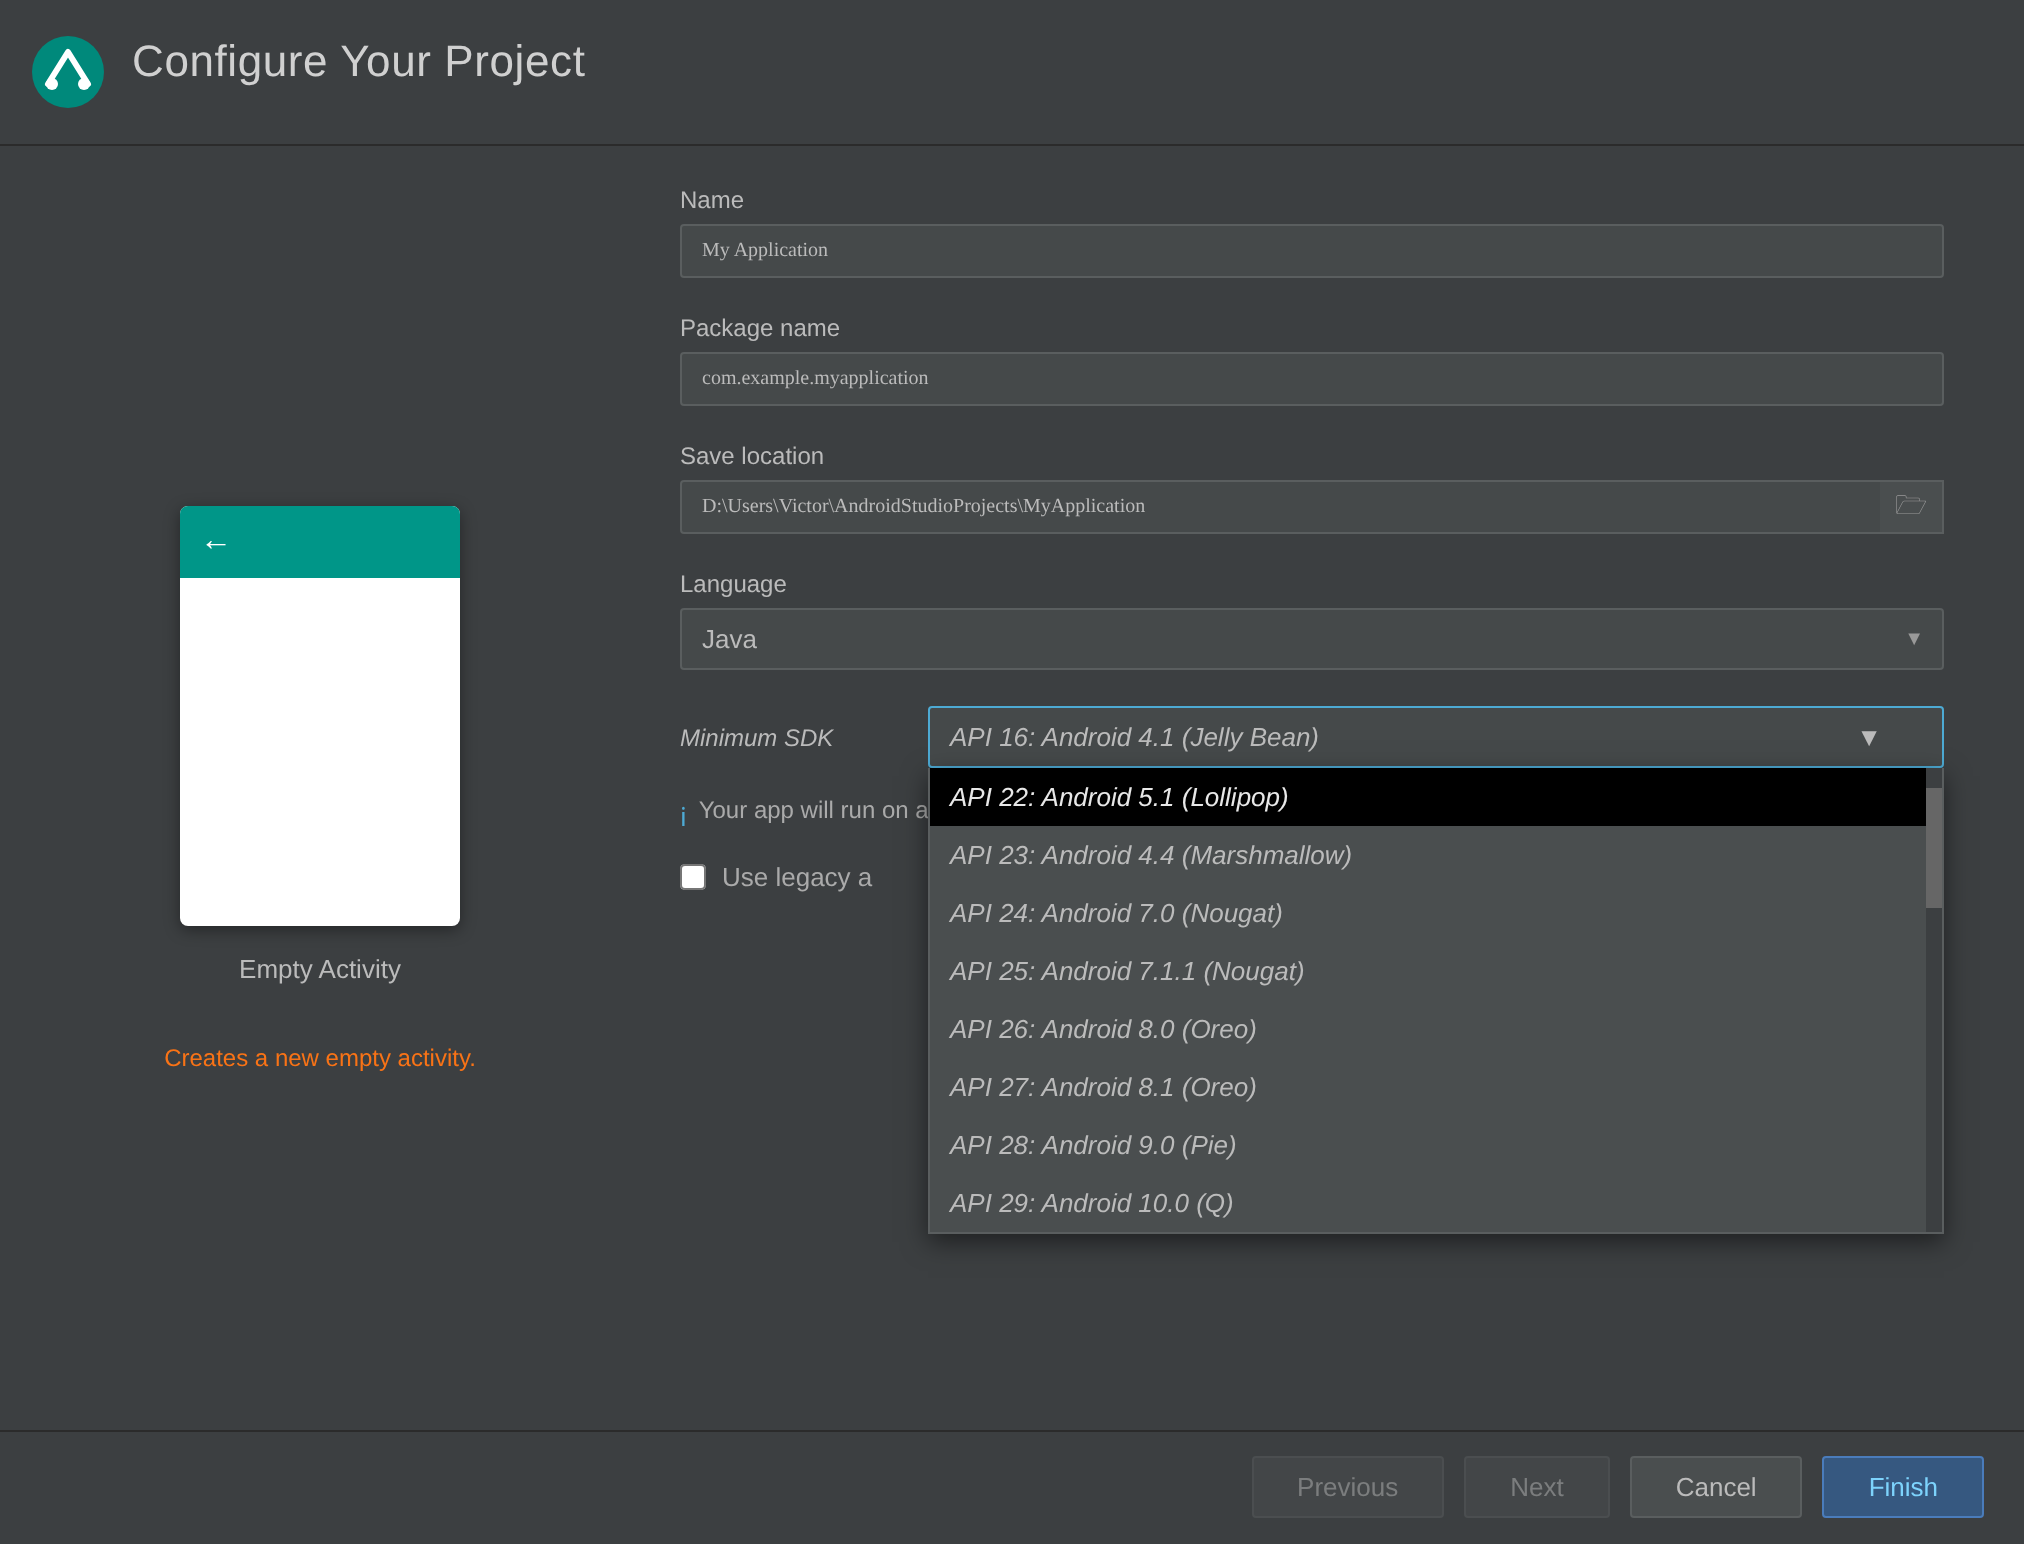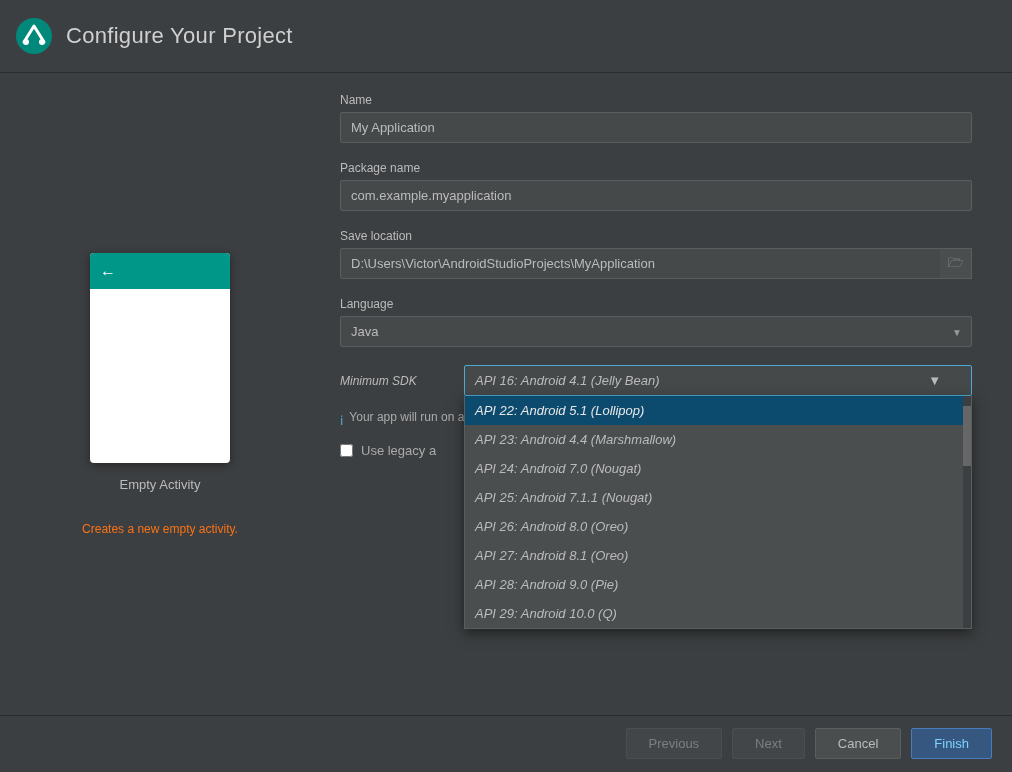--- a/index.html
+++ b/index.html
@@ -11,21 +11,21 @@
       font-size: 13px;
       color: #bbbbbb;
       overflow: hidden;
     }
 
     
     .header {
       background: #3c3f41;
       padding: 18px 20px 18px 16px;
       display: flex;
-      align-items: center;
+      align-items: flex-start;
       border-bottom: 1px solid #2b2b2b;
     }
     .header-logo {
       width: 36px;
       height: 36px;
       margin-right: 14px;
       flex-shrink: 0;
     }
     .header-title {
       font-size: 22px;
@@ -100,22 +100,23 @@
       margin-bottom: 5px;
       display: block;
     }
     .form-input {
       width: 100%;
       background: #45494a;
       border: 1px solid #5a5e5f;
       border-radius: 2px;
       padding: 7px 10px;
       color: #bbbbbb;
-      font-size: 13px;
+      font-size: 10px;
       outline: none;
+      font-family: Liberation Serif, serif;
     }
     .input-with-icon {
       position: relative;
     }
     .input-with-icon .form-input {
       padding-right: 34px;
     }
     .folder-icon-btn {
       position: absolute;
       right: 0;
@@ -203,21 +204,21 @@
       z-index: 100;
       box-shadow: 0 4px 12px rgba(0,0,0,0.5);
     }
     .dropdown-item {
       padding: 7px 10px;
       cursor: pointer;
       color: #bbbbbb;
       font-size: 13px;
     }
     .dropdown-item.selected {
-      background: #0c4a6e;
+      background: #000000;
       color: #e8e8e8;
     }
     .dropdown-scrollbar {
       position: absolute;
       right: 0;
       top: 0;
       width: 8px;
       height: 100%;
       background: #3c3f41;
     }

